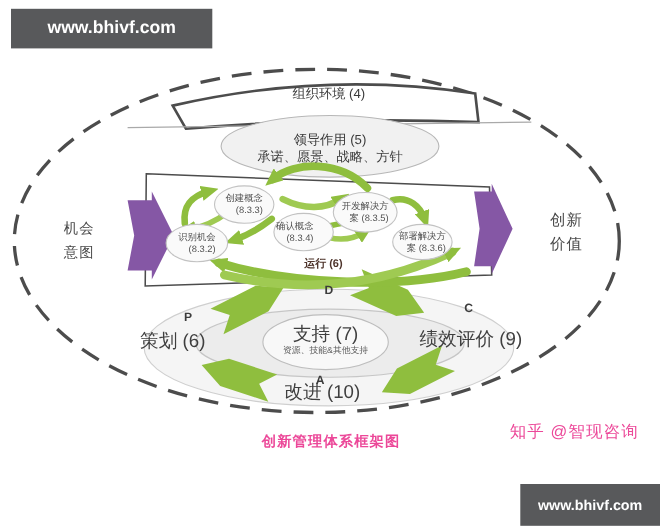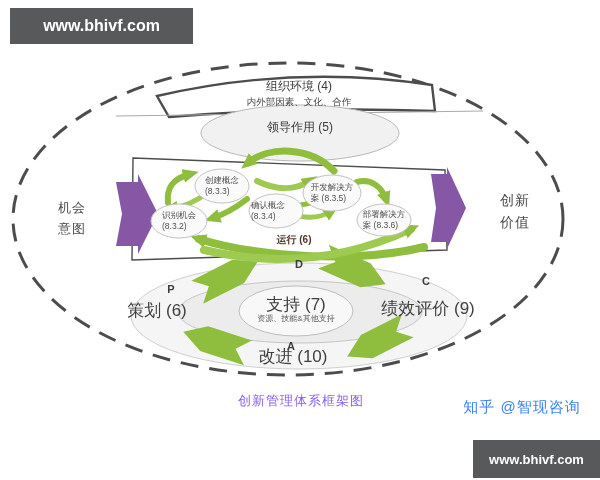--- a/index.html
+++ b/index.html
@@ -1,40 +1,40 @@
 <!DOCTYPE html>
 <html style="--banner: #58595b; --purple: #8557a5; --green: #8fbe3e; --green-light: #9fca52; --outline: #4c4c4c;"><head>
 <meta charset="utf-8">
 <style>
   html,body{margin:0;padding:0;background:#ffffff;}
   #stage{
     position:relative;width:600px;height:480px;background:#ffffff;overflow:hidden;
     font-family:"Liberation Sans","DejaVu Sans",sans-serif;
   }
   #diagram-svg{position:absolute;left:0;top:0;}
-  .t{position:absolute;transform:translate(-50%,-50%);white-space:nowrap;text-align:left;color:#3f3f3f;}
+  .t{position:absolute;transform:translate(-50%,-50%);white-space:nowrap;text-align:right;color:#3f3f3f;}
   .banner{
     position:absolute;background:var(--banner,#58595b);color:#ffffff;
     display:flex;align-items:center;justify-content:center;font-weight:bold;
   }
   .banner.tl{left:10px;top:8px;width:183px;height:36px;font-size:16px;}
   .banner.br{left:473px;top:440px;width:127px;height:38px;font-size:13px;}
   .oval-label{font-size:8.5px;line-height:1.3;color:#4f4f4f;}
   .oval-label span{display:block;}
   .side-label{font-size:13px;color:#4a4a4a;line-height:1.6;letter-spacing:1px;}
   .side-label span{display:block;}
   .org-title,.lead-title{font-size:12px;color:#3a3a3a;}
   .org-sub{font-size:9.5px;color:#474747;}
   .lead-sub{font-size:12px;color:#3c3c3c;}
   .pdca-letter{font-size:11px;font-weight:600;color:#3c3c3c;}
   .pdca-label{font-size:17px;color:#3f3f3f;}
   .support-sub{font-size:8px;color:#5a5a5a;}
   .operation{font-size:10px;font-weight:bold;color:#4e342b;}
-  .caption{font-size:13px;font-weight:normal;color:#8b5cf6;letter-spacing:1px;}
-  .watermark{font-size:15px;color:#3b82f6;letter-spacing:1px;margin-top:14px;}
+  .caption{font-size:13px;font-weight:bold;color:#ec4899;letter-spacing:1px;}
+  .watermark{font-size:15px;color:#ec4899;letter-spacing:1px;}
   
   .dashed-ellipse{fill:none;stroke:var(--outline,#4c4c4c);stroke-width:3;stroke-dasharray:18 11;}
   .band{fill:#ffffff;stroke:var(--outline,#4c4c4c);stroke-width:2.4;}
   .thin-line{stroke:#a9a9a9;stroke-width:1;}
   .lead-ellipse{fill:#f1f1f1;stroke:#b7b7b7;stroke-width:1;}
   .pdca-outer{fill:#f5f5f5;stroke:#cfcfcf;stroke-width:1;}
   .pdca-middle{fill:#ececec;stroke:#c6c6c6;stroke-width:1;}
   .pdca-inner{fill:#f8f8f8;stroke:#bdbdbd;stroke-width:1;}
   .process-band{fill:#ffffff;stroke:#4c4c4c;stroke-width:1.4;}
   .purple-arrow{fill:var(--purple,#8557a5);}
@@ -104,23 +104,23 @@
   </svg>
 
   <div class="banner tl">
       <span>www.bhivf.com</span>
     </div>
   <div class="banner br">
       <span>www.bhivf.com</span>
     </div>
 
   <div class="t org-title" style="left:299px;top:86px">组织环境 (4)</div>
-  <div class="t org-sub" style="left:299px;top:102px">内外部因素、文化、合作</div>
 
   <div class="t lead-title" style="left:300px;top:127px">领导作用 (5)</div>
+  <div class="t lead-sub" style="left:300px;top:143px">承诺、愿景、战略、方针</div>
 
   <div class="t side-label" style="left:515px;top:211px;font-size:14px">
     <span>创新</span>
     <span>价值</span>
   </div>
   <div class="t side-label" style="left:72px;top:219px">
     <span>机会</span>
     <span>意图</span>
   </div>
 

